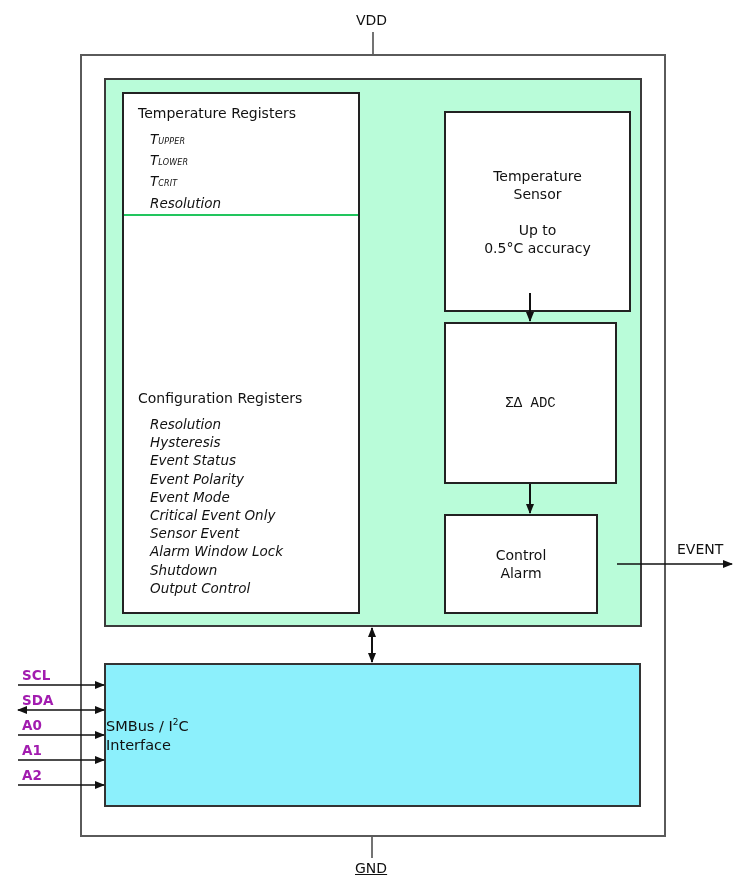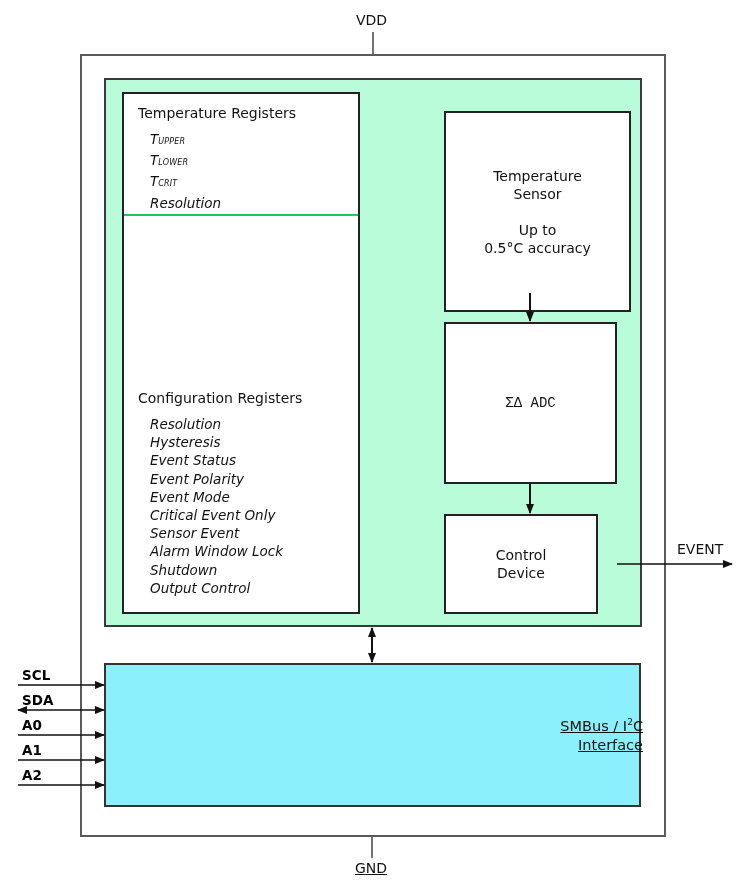--- a/index.html
+++ b/index.html
@@ -18,23 +18,23 @@
   .sec-items { position: absolute; left: 26px; top: 36px; font-size: 13.5px; line-height: 18.2px; font-style: italic; }
   .sec-items div { white-space: nowrap; }
   .sub { font-size: 8px; text-transform: uppercase; letter-spacing: 0.2px; }
   .blk { background: #fff; border: 2px solid #222; display: flex; align-items: center; justify-content: center;
          text-align: center; font-size: 14px; line-height: 18px; }
   .sensor { left: 444px; top: 92px; width: 187px; height: 201px; margin-top: 19px; }
   .adc { left: 444px; top: 322px; width: 173px; height: 162px; font-family: Liberation Mono, monospace; }
   .ctrl { left: 444px; top: 514px; width: 154px; height: 100px; }
   .smbus { left: 104px; top: 663px; width: 537px; height: 144px; background: #8cf0fc; border: 2px solid #333;
            font-size: 14.5px; line-height: 19px; }
-  .smbus-text { position: absolute; left: 0; width: 537px; top: 48px; text-align: right; text-decoration: underline; }
+  .smbus-text { position: absolute; left: 0; width: 537px; top: 48px; text-align: left; }
   .lbl { position: absolute; font-size: 14px; white-space: nowrap; }
-  .sig { position: absolute; font-size: 13.5px; font-weight: bold; left: 22px; color: #000000; }
+  .sig { position: absolute; font-size: 13.5px; font-weight: bold; left: 22px; color: #a21caf; }
 </style>
 </head>
 <body>
 
 <div class="box outer"></div>
 <div class="box green"></div>
 
 <div class="box regs">
   <div class="reg-sec s1">
     <div class="sec-title">Temperature Registers</div>
@@ -70,21 +70,21 @@
     <div>Up to</div>
     <div>0.5°C accuracy</div>
   </div>
 </div>
 <div class="box blk adc">
   <div>ΣΔ ADC</div>
 </div>
 <div class="box blk ctrl">
   <div>
     <div>Control</div>
-    <div>Device</div>
+    <div>Alarm</div>
   </div>
 </div>
 
 <div class="box smbus">
   <div class="smbus-text">
     <div><span>SMBus / I</span><sup style="font-size:9px">2</sup><span>C</span></div>
     <div>Interface</div>
   </div>
 </div>
 

